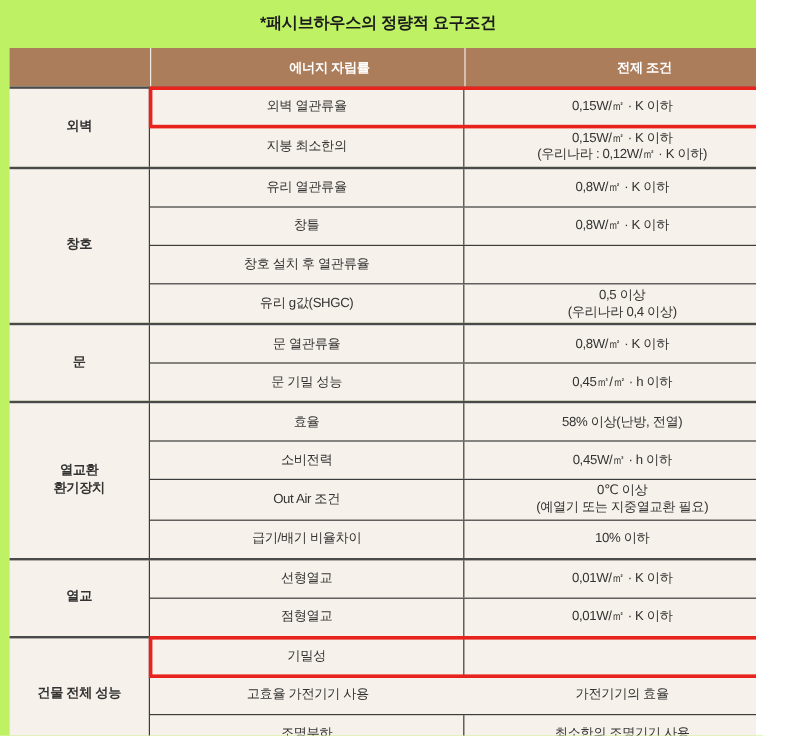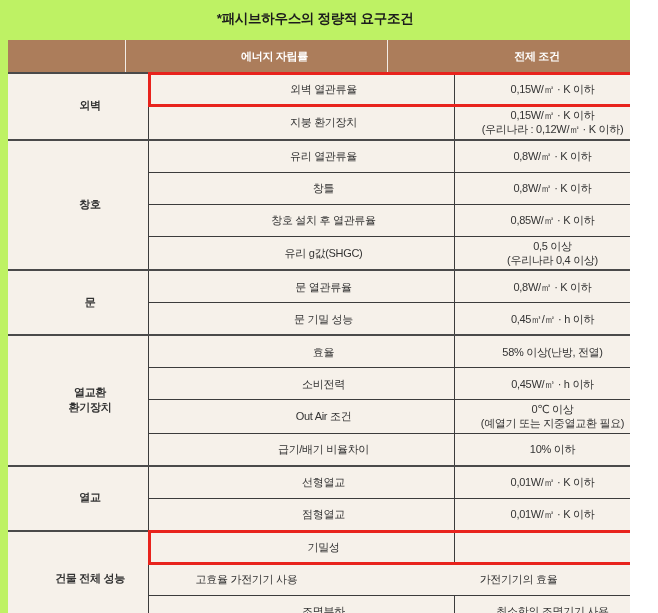--- a/index.html
+++ b/index.html
@@ -21,31 +21,30 @@
   }
   .cat-col { width: 117px; }
   .item-col { width: 262px; border-left: 1px solid rgba(255,255,255,0.85); }
   .val-col  { flex: 1;      border-left: 1px solid rgba(255,255,255,0.85); }
   .group { display: flex; border-top: 2px solid #4a4a4a; background: #F6F1EA; }
   .cat {
     width: 117px; border-right: 1px solid #3c3c3c;
     display: flex; align-items: center; justify-content: center;
     text-align: center; font-weight: bold; white-space: pre-line; line-height: 1.45;
     padding: 2px 4px;
-    margin-left: 24px;
   }
   .rows { flex: 1; display: flex; flex-direction: column; }
   .row { display: flex; border-top: 1px solid #3c3c3c; position: relative; }
   .row:first-child { border-top: none; }
   .cell {
     display: flex; align-items: center; justify-content: center;
     text-align: center; min-height: 31px; padding: 2px 6px;
     white-space: pre-line; line-height: 1.3;
   }
-  .cell.item { width: 262px; border-right: 1px solid #3c3c3c; margin-left: 44px; }
+  .cell.item { width: 262px; border-right: 1px solid #3c3c3c; }
   .cell.val  { flex: 1; }
   .red-box {
     position: absolute; left: -1px; top: -2px; right: -2px; bottom: -2px;
     border: 3px solid #E8231D; pointer-events: none; z-index: 2;
   }
 </style>
 </head>
 <body>
 
 <div class="page">
@@ -60,41 +59,40 @@
 
     <div class="group">
       <div class="cat">외벽</div>
       <div class="rows">
         <div class="row">
           <div class="cell item">외벽 열관류율</div>
           <div class="cell val">0,15W/㎡ · K 이하</div>
           <div class="red-box"></div>
         </div>
         <div class="row">
-          <div class="cell item">지붕 환기장치</div>
+          <div class="cell item">지붕 최소한의</div>
           <div class="cell val">0,15W/㎡ · K 이하
 (우리나라 : 0,12W/㎡ · K 이하)</div>
         </div>
       </div>
     </div>
 
     <div class="group">
       <div class="cat">창호</div>
       <div class="rows">
         <div class="row">
           <div class="cell item">유리 열관류율</div>
           <div class="cell val">0,8W/㎡ · K 이하</div>
         </div>
         <div class="row">
           <div class="cell item">창틀</div>
           <div class="cell val">0,8W/㎡ · K 이하</div>
         </div>
         <div class="row">
           <div class="cell item">창호 설치 후 열관류율</div>
-          <div class="cell val">0,85W/㎡ · K 이하</div>
         </div>
         <div class="row">
           <div class="cell item">유리 g값(SHGC)</div>
           <div class="cell val">0,5 이상
 (우리나라 0,4 이상)</div>
         </div>
       </div>
     </div>
 
     <div class="group">

